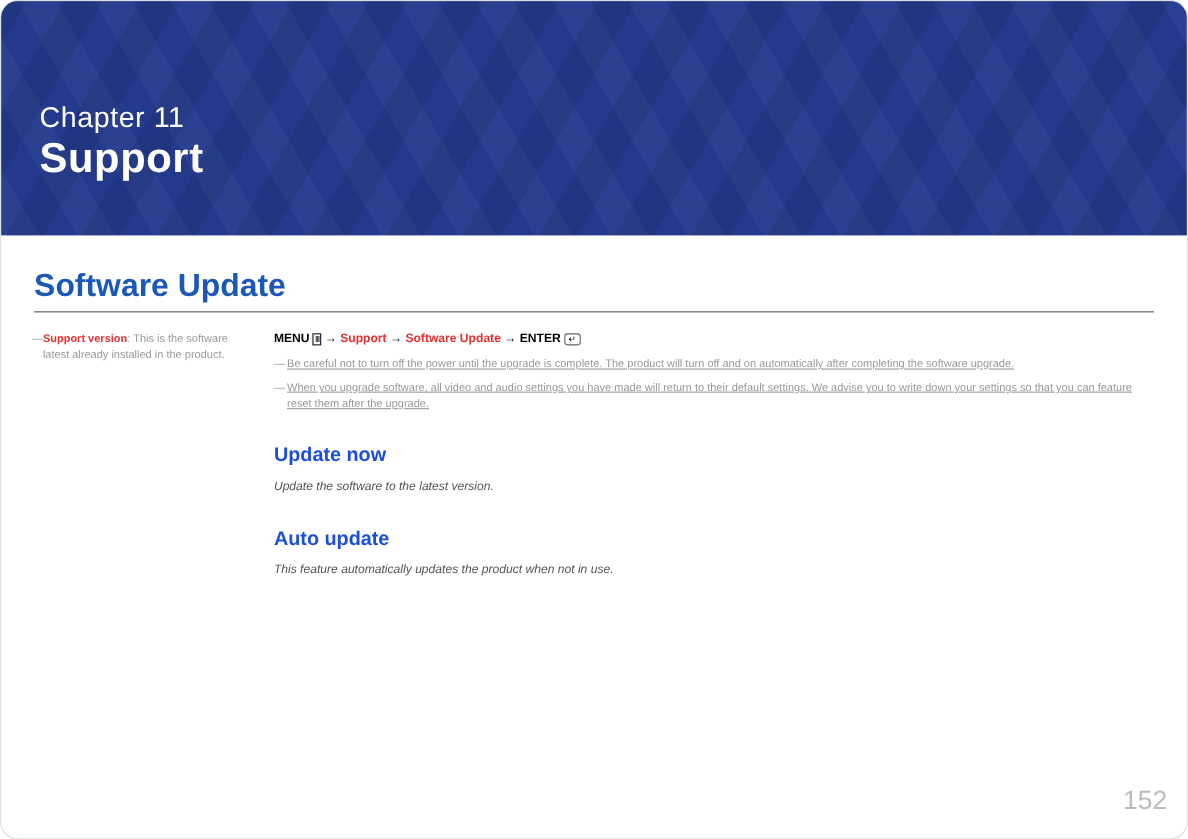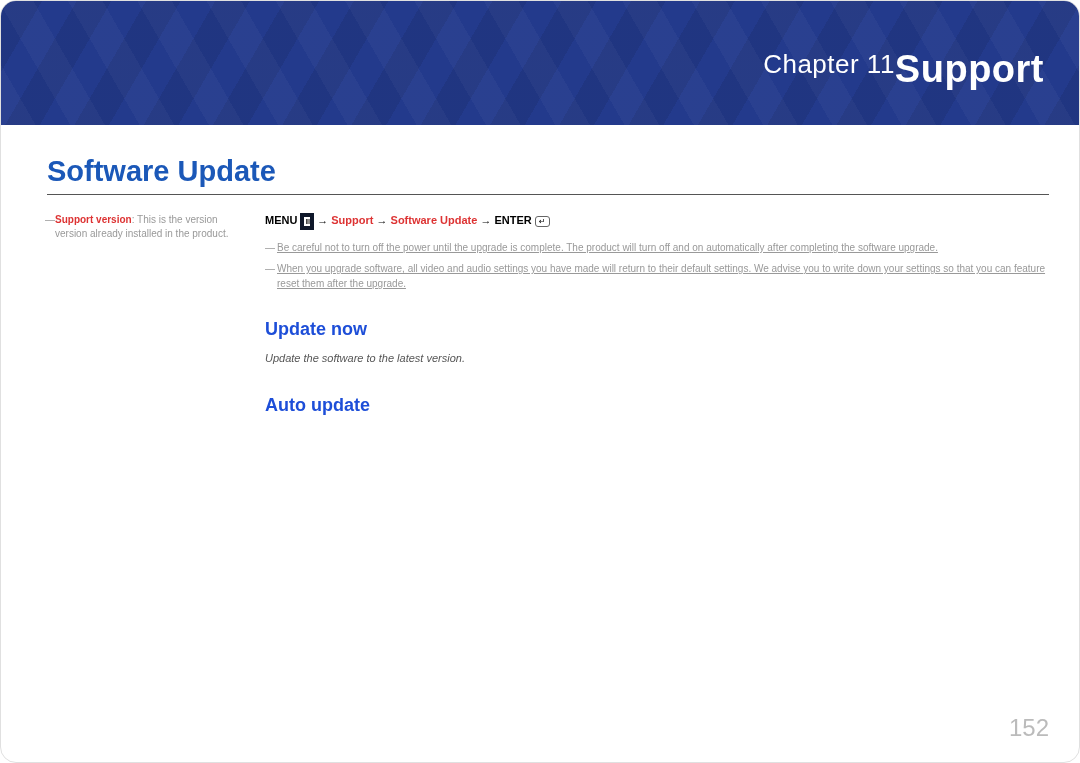--- a/index.html
+++ b/index.html
@@ -23,40 +23,40 @@
       position: relative;
       background: #fff;
     }
     .chapter-banner {
       background: #233a8c;
       background-image: 
         repeating-linear-gradient(60deg, rgba(255,255,255,0.03) 0px, rgba(255,255,255,0.03) 30px, transparent 30px, transparent 60px),
         repeating-linear-gradient(-60deg, rgba(0,0,0,0.08) 0px, rgba(0,0,0,0.08) 30px, transparent 30px, transparent 60px);
       color: #ffffff;
       padding: 48px 35px 20px 35px;
-      height: 124px;
+      height: 213px;
       display: flex;
-      flex-direction: row;
+      flex-direction: column;
       justify-content: flex-end;
     }
     .chapter-label {
       font-size: 26px;
       font-weight: normal;
       letter-spacing: 0.5px;
       margin-bottom: 2px;
     }
     .chapter-title {
       font-size: 38px;
       font-weight: bold;
       letter-spacing: 0.5px;
       line-height: 1.1;
       margin-bottom: 28px;
     }
     .content-area {
-      padding: 30px 30px 0 46px;
+      padding: 30px 30px 0 30px;
     }
     .main-heading {
       font-size: 29px;
       font-weight: bold;
       color: #1b58b8;
       border-bottom: 1px solid #555;
       padding-bottom: 6px;
       margin-bottom: 18px;
     }
     .body-wrapper {
@@ -87,21 +87,21 @@
       flex: 1;
     }
     .breadcrumb {
       font-size: 11px;
       font-weight: bold;
       margin-bottom: 10px;
       color: #000;
     }
     .breadcrumb .menu-icon {
       display: inline-block;
-      border: 4px solid #0f172a;
+      border: 1px solid #0f172a;
       font-size: 8px;
       padding: 0 1px;
       vertical-align: middle;
       font-weight: normal;
       letter-spacing: -1px;
     }
     .breadcrumb .enter-icon {
       display: inline-block;
       border: 1px solid #666;
       border-radius: 3px;
@@ -171,21 +171,21 @@
       top: 0;
       color: #555;
     }
     .bullet-line .red-text {
       color: #d33;
       font-weight: bold;
     }
     .page-number {
       position: absolute;
       bottom: 20px;
-      right: 30px;
+      right: 18px;
       font-size: 24px;
       color: #bbb;
       font-weight: normal;
     }
   </style>
 </head>
 <body>
 
 <div class="page-container">
 
@@ -193,21 +193,21 @@
     <div class="chapter-label">Chapter  11</div>
     <div class="chapter-title">Support</div>
   </div>
 
   <div class="content-area">
     <h1 class="main-heading">Software Update</h1>
 
     <div class="body-wrapper">
 
       <div class="side-note">
-        <span class="red-label">Support version</span><span>: This is the version version already installed in the product.</span>
+        <span class="red-label">Support version</span><span>: This is the software latest already installed in the product.</span>
       </div>
 
       <div class="main-col">
 
         <div class="breadcrumb">
           <span>MENU</span>
           <span class="menu-icon">III</span>
           <span class="arrow"> → </span>
           <span class="red-text">Support</span>
           <span class="arrow"> → </span>
@@ -218,20 +218,21 @@
         </div>
 
 
         <div class="dash-note">Be careful not to turn off the power until the upgrade is complete. The product will turn off and on automatically after completing the software upgrade.</div>
         <div class="dash-note">When you upgrade software, all video and audio settings you have made will return to their default settings. We advise you to write down your settings so that you can feature reset them after the upgrade.</div>
 
         <h2 class="section-heading">Update now</h2>
         <div class="section-text">Update the software to the latest version.</div>
 
         <h2 class="section-heading">Auto update</h2>
+        <div class="section-text">This feature automatically updates the product when not in use.</div>
 
       </div>
     </div>
   </div>
 
   <div class="page-number">152</div>
 
 </div>
 
 </body></html>

